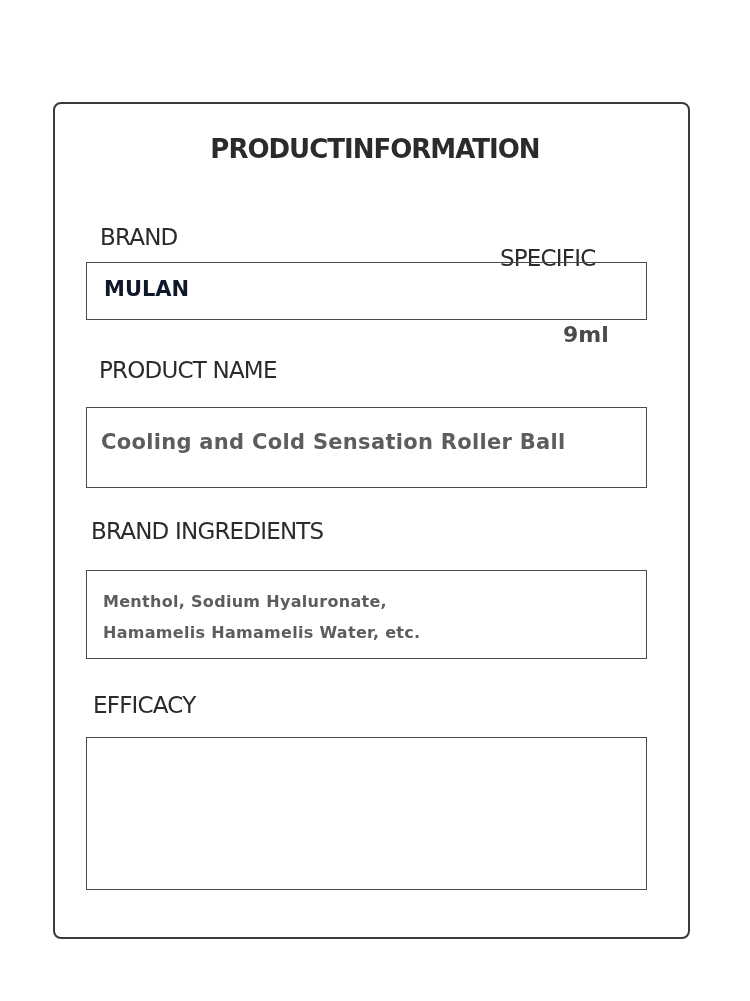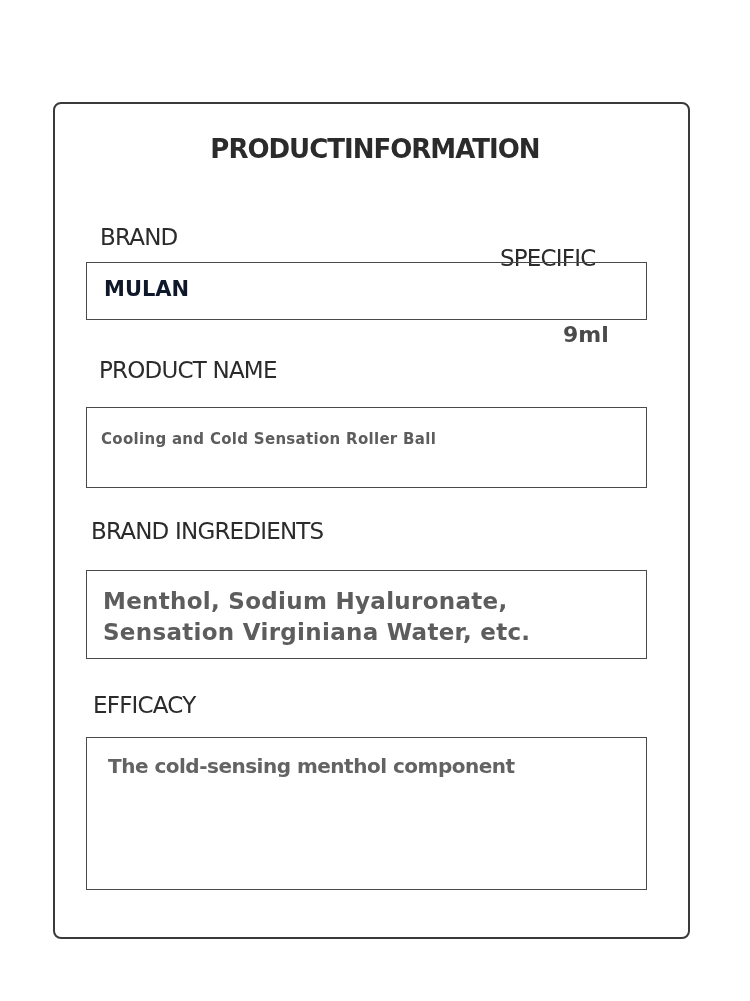--- a/index.html
+++ b/index.html
@@ -36,26 +36,25 @@
 
 <div class="label" style="left:100px; top:224px;">BRAND</div>
 <div class="label" style="left:500px; top:221px;margin-top:24px;">SPECIFIC</div>
 
 <div class="box" style="top:262px; height:58px;"></div>
 <div class="val" style="left:104px; top:277px; font-size:21px; font-weight:bold; color:#0f172a;">MULAN</div>
 <div class="val" style="left:563px; top:274px; font-size:22px; color:#4a4a4a;margin-top:48px;">9ml</div>
 
 <div class="label" style="left:99px; top:357px;">PRODUCT NAME</div>
 <div class="box" style="top:407px; height:81px;"></div>
-<div class="val" style="left:101px; top:430px; font-size:15px; letter-spacing:0.3px;">Cooling and Cold Sensation Roller Ball</div>
+<div class="val" style="left:101px; top:430px; font-size:21px; letter-spacing:0.3px;">Cooling and Cold Sensation Roller Ball</div>
 
 <div class="label" style="left:91px; top:518px;">BRAND INGREDIENTS</div>
 <div class="box" style="top:570px; height:89px;"></div>
-<div class="val" style="left:103px; top:586px; font-size:23px; line-height:31px; letter-spacing:0.3px;">
+<div class="val" style="left:103px; top:586px; font-size:16px; line-height:31px; letter-spacing:0.3px;">
   <div>Menthol, Sodium Hyaluronate,</div>
-  <div>Sensation Virginiana Water, etc.</div>
+  <div>Hamamelis Hamamelis Water, etc.</div>
 </div>
 
 <div class="label" style="left:93px; top:692px;">EFFICACY</div>
 <div class="box" style="top:737px; height:153px;"></div>
 <div class="val" style="left:108px; top:752px; font-size:20px; line-height:29px; color:#636363; letter-spacing:-0.5px;">
-  <div>The cold-sensing menthol component</div>
 </div>
 
 </body></html>

